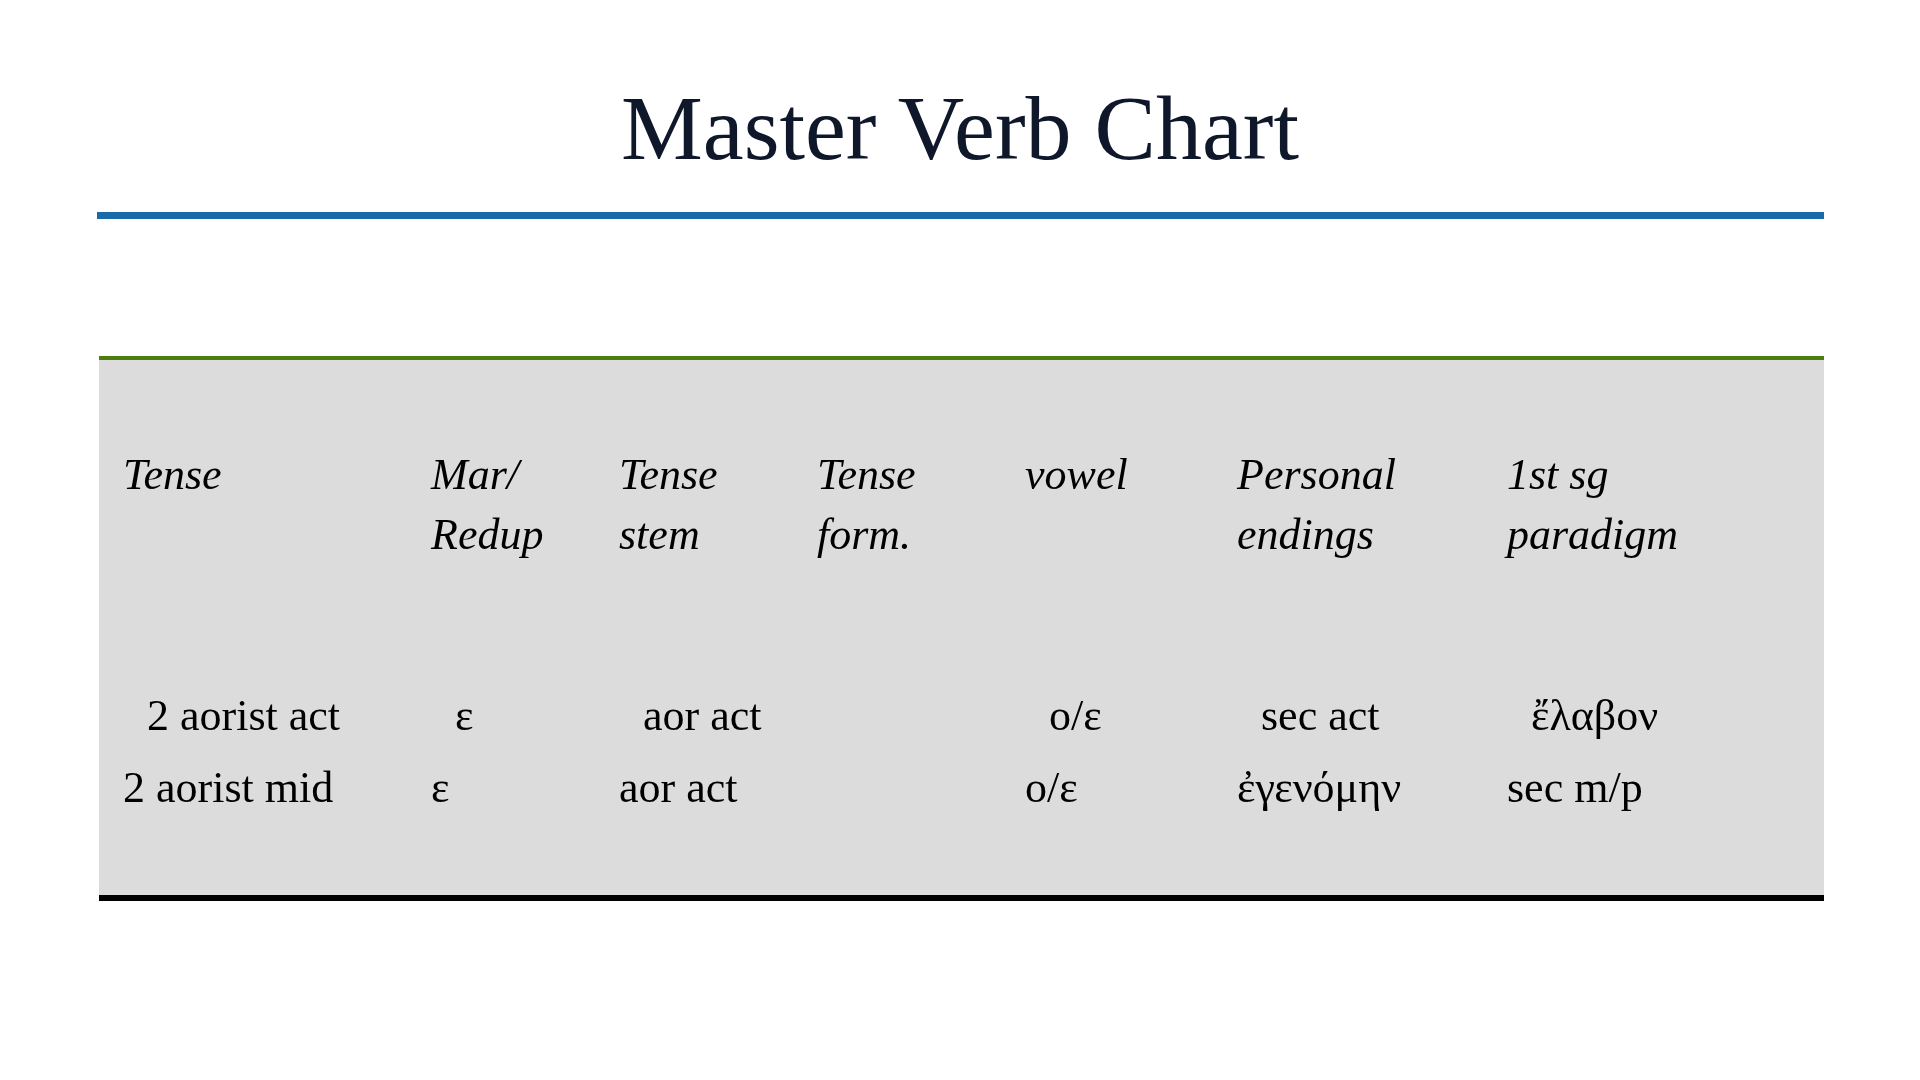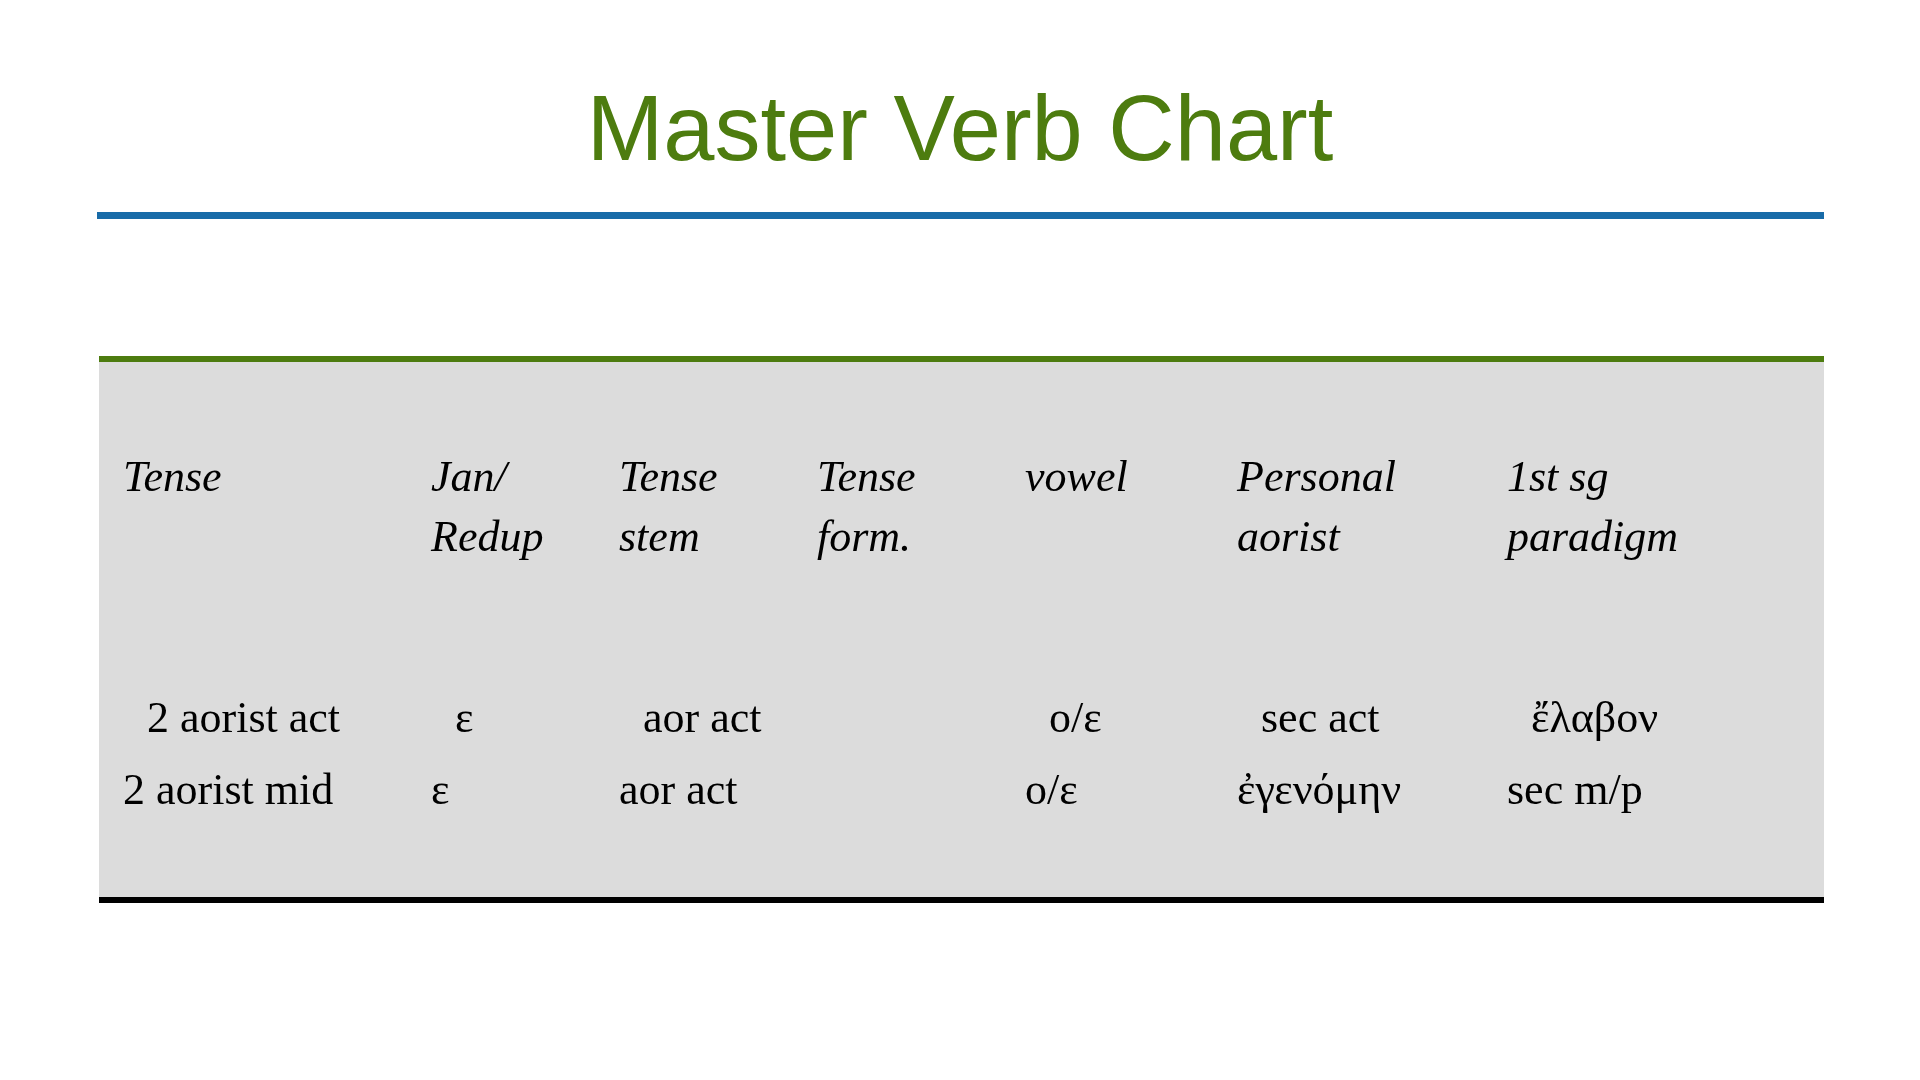--- a/index.html
+++ b/index.html
@@ -17,43 +17,43 @@
     color: #000000;
   }
   .slide-title {
     position: absolute;
     left: 0;
     right: 0;
     top: 68px;
     height: 120px;
     line-height: 120px;
     text-align: center;
-    font-family: Liberation Sans, sans-serif;
+    font-family: Liberation Serif, serif;
     font-size: 92px;
     font-weight: 400;
-    color: #4d7c0f;
+    color: #0f172a;
     letter-spacing: 0px;
     white-space: nowrap;
   }
   .title-rule {
     position: absolute;
     left: 97px;
     top: 212px;
     width: 1727px;
     height: 7px;
     background: #186BA8;
   }
   .table-box {
     position: absolute;
     left: 99px;
     top: 356px;
     width: 1725px;
     height: 535px;
     background: #DCDCDC;
-    border-top: 6px solid #4d7c0f;
+    border-top: 4px solid #4d7c0f;
     border-bottom: 6px solid #000000;
   }
   .t-row {
     position: absolute;
     left: 0;
     width: 100%;
     display: grid;
     grid-template-columns: 308px 188px 198px 208px 212px 270px 1fr;
     padding-left: 24px;
     box-sizing: border-box;
@@ -88,37 +88,37 @@
   <div class="title-rule"></div>
 
   <div class="table-box">
 
     <div class="t-row header-row">
       <div class="cell">
         <span class="hl">Tense</span>
         <span class="hl"></span>
       </div>
       <div class="cell">
-        <span class="hl">Jan/</span>
+        <span class="hl">Mar/</span>
         <span class="hl">Redup</span>
       </div>
       <div class="cell">
         <span class="hl">Tense</span>
         <span class="hl">stem</span>
       </div>
       <div class="cell">
         <span class="hl">Tense</span>
         <span class="hl">form.</span>
       </div>
       <div class="cell">
         <span class="hl">vowel</span>
       </div>
       <div class="cell">
         <span class="hl">Personal</span>
-        <span class="hl">aorist</span>
+        <span class="hl">endings</span>
       </div>
       <div class="cell">
         <span class="hl">1st sg</span>
         <span class="hl">paradigm</span>
       </div>
     </div>
 
     <div class="t-row data-row data-row-1">
       <div class="cell">2 aorist act</div>
       <div class="cell">ε</div>

